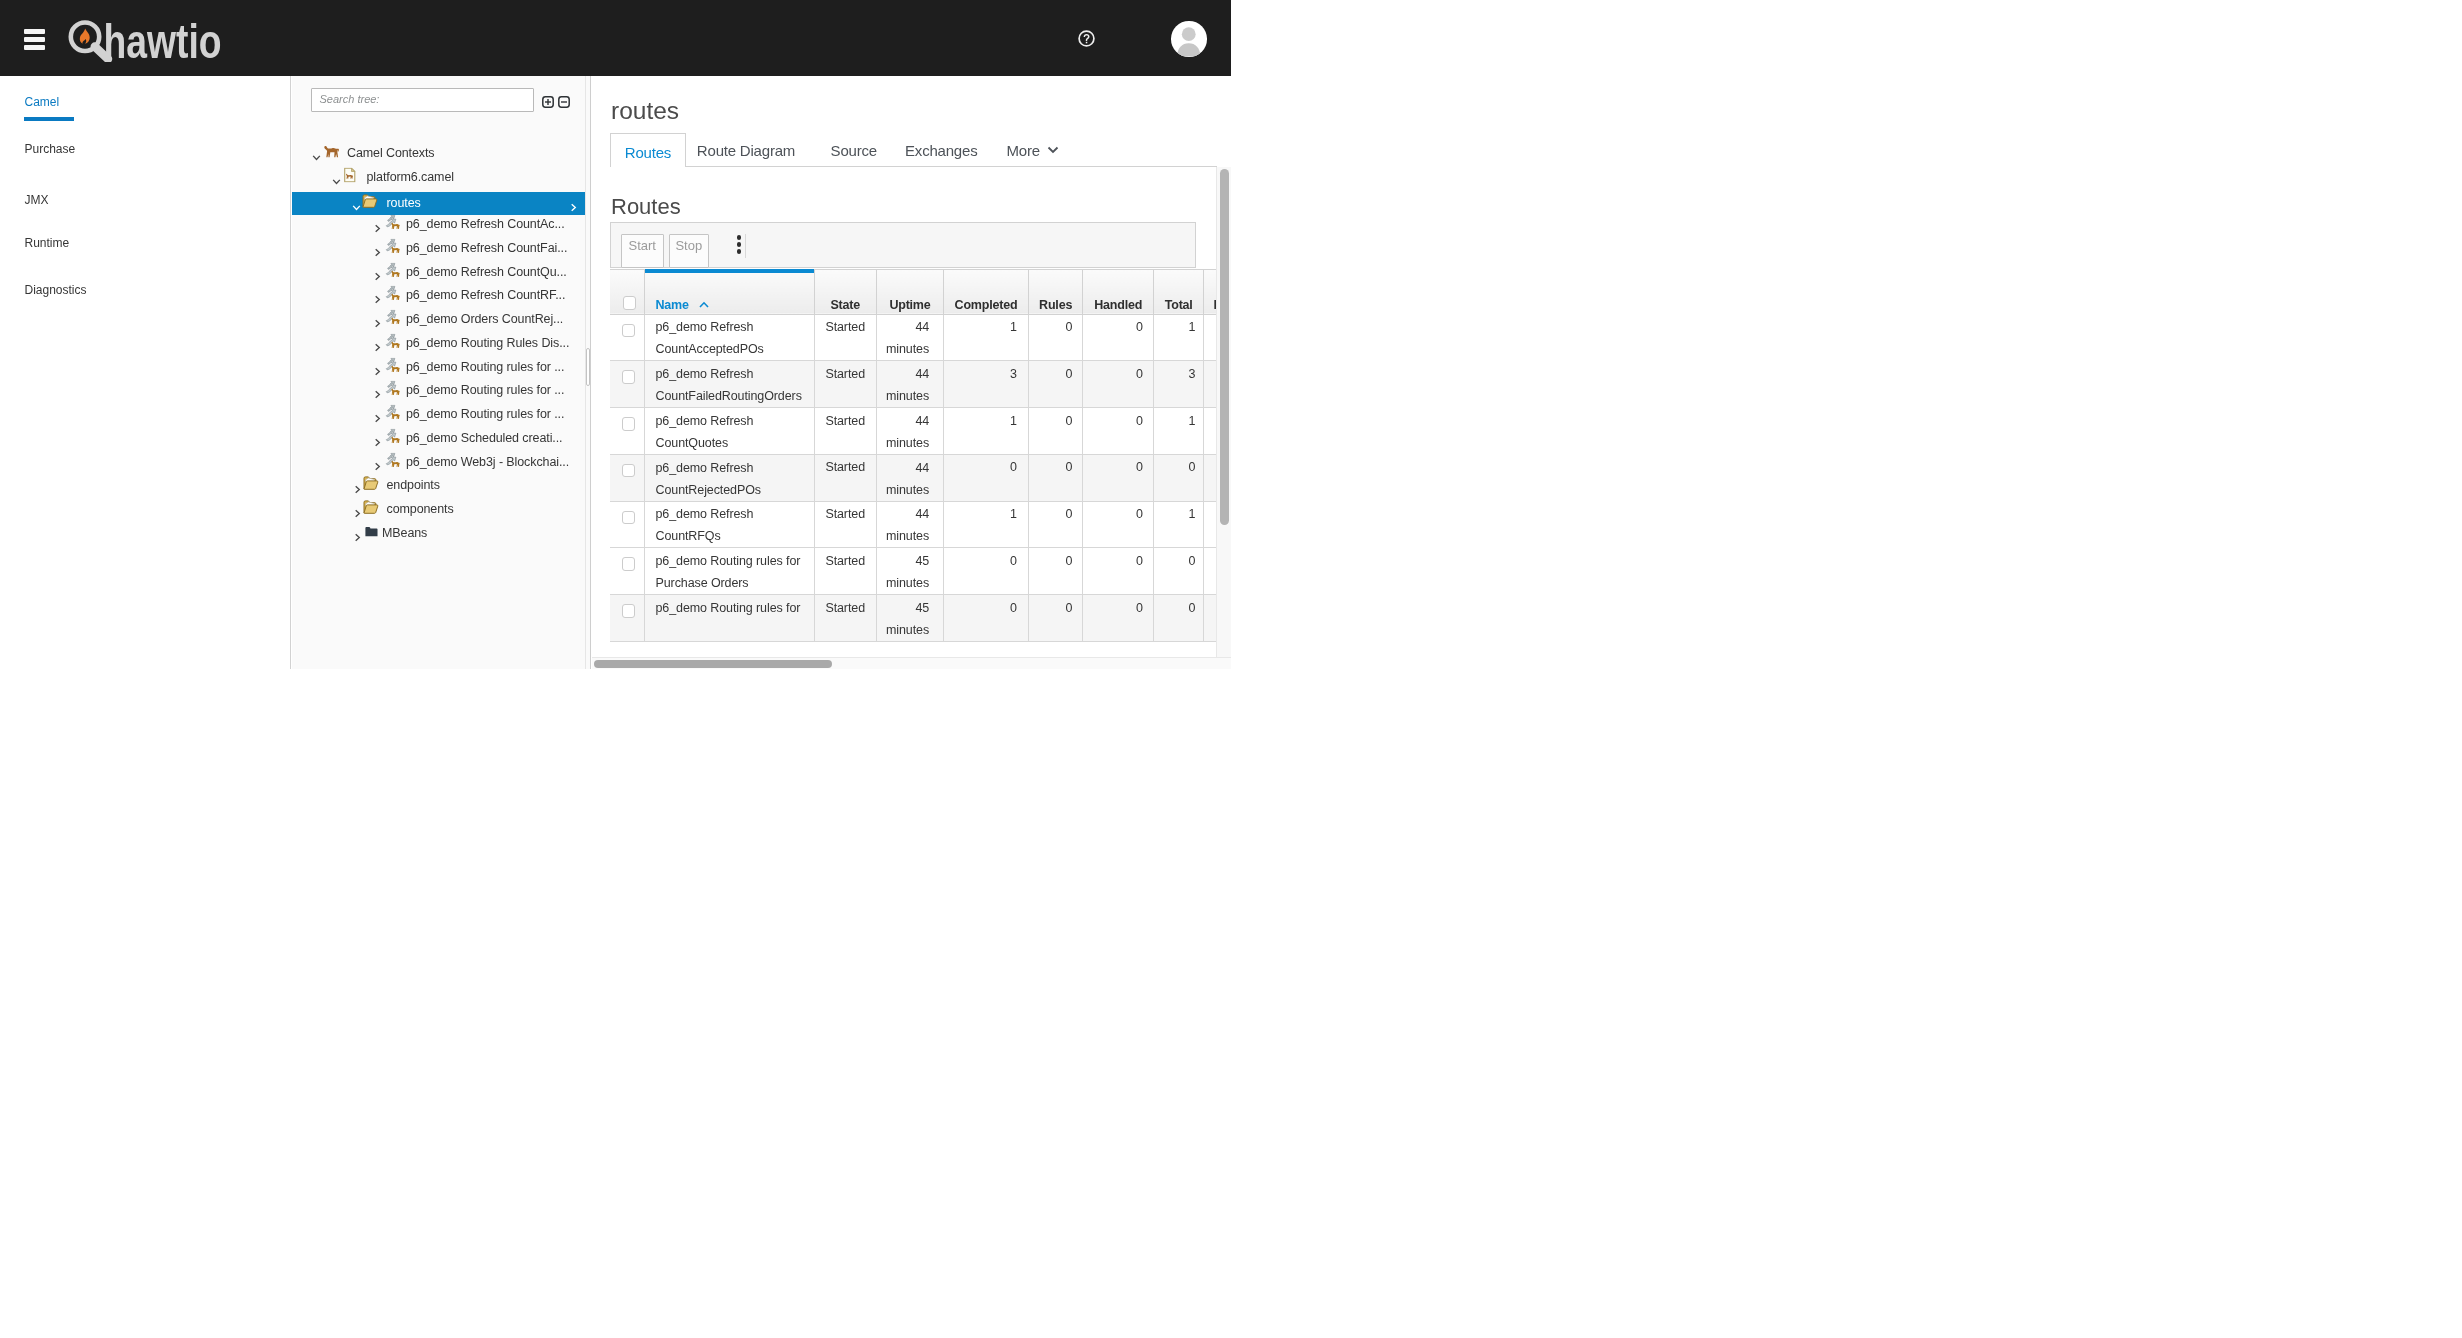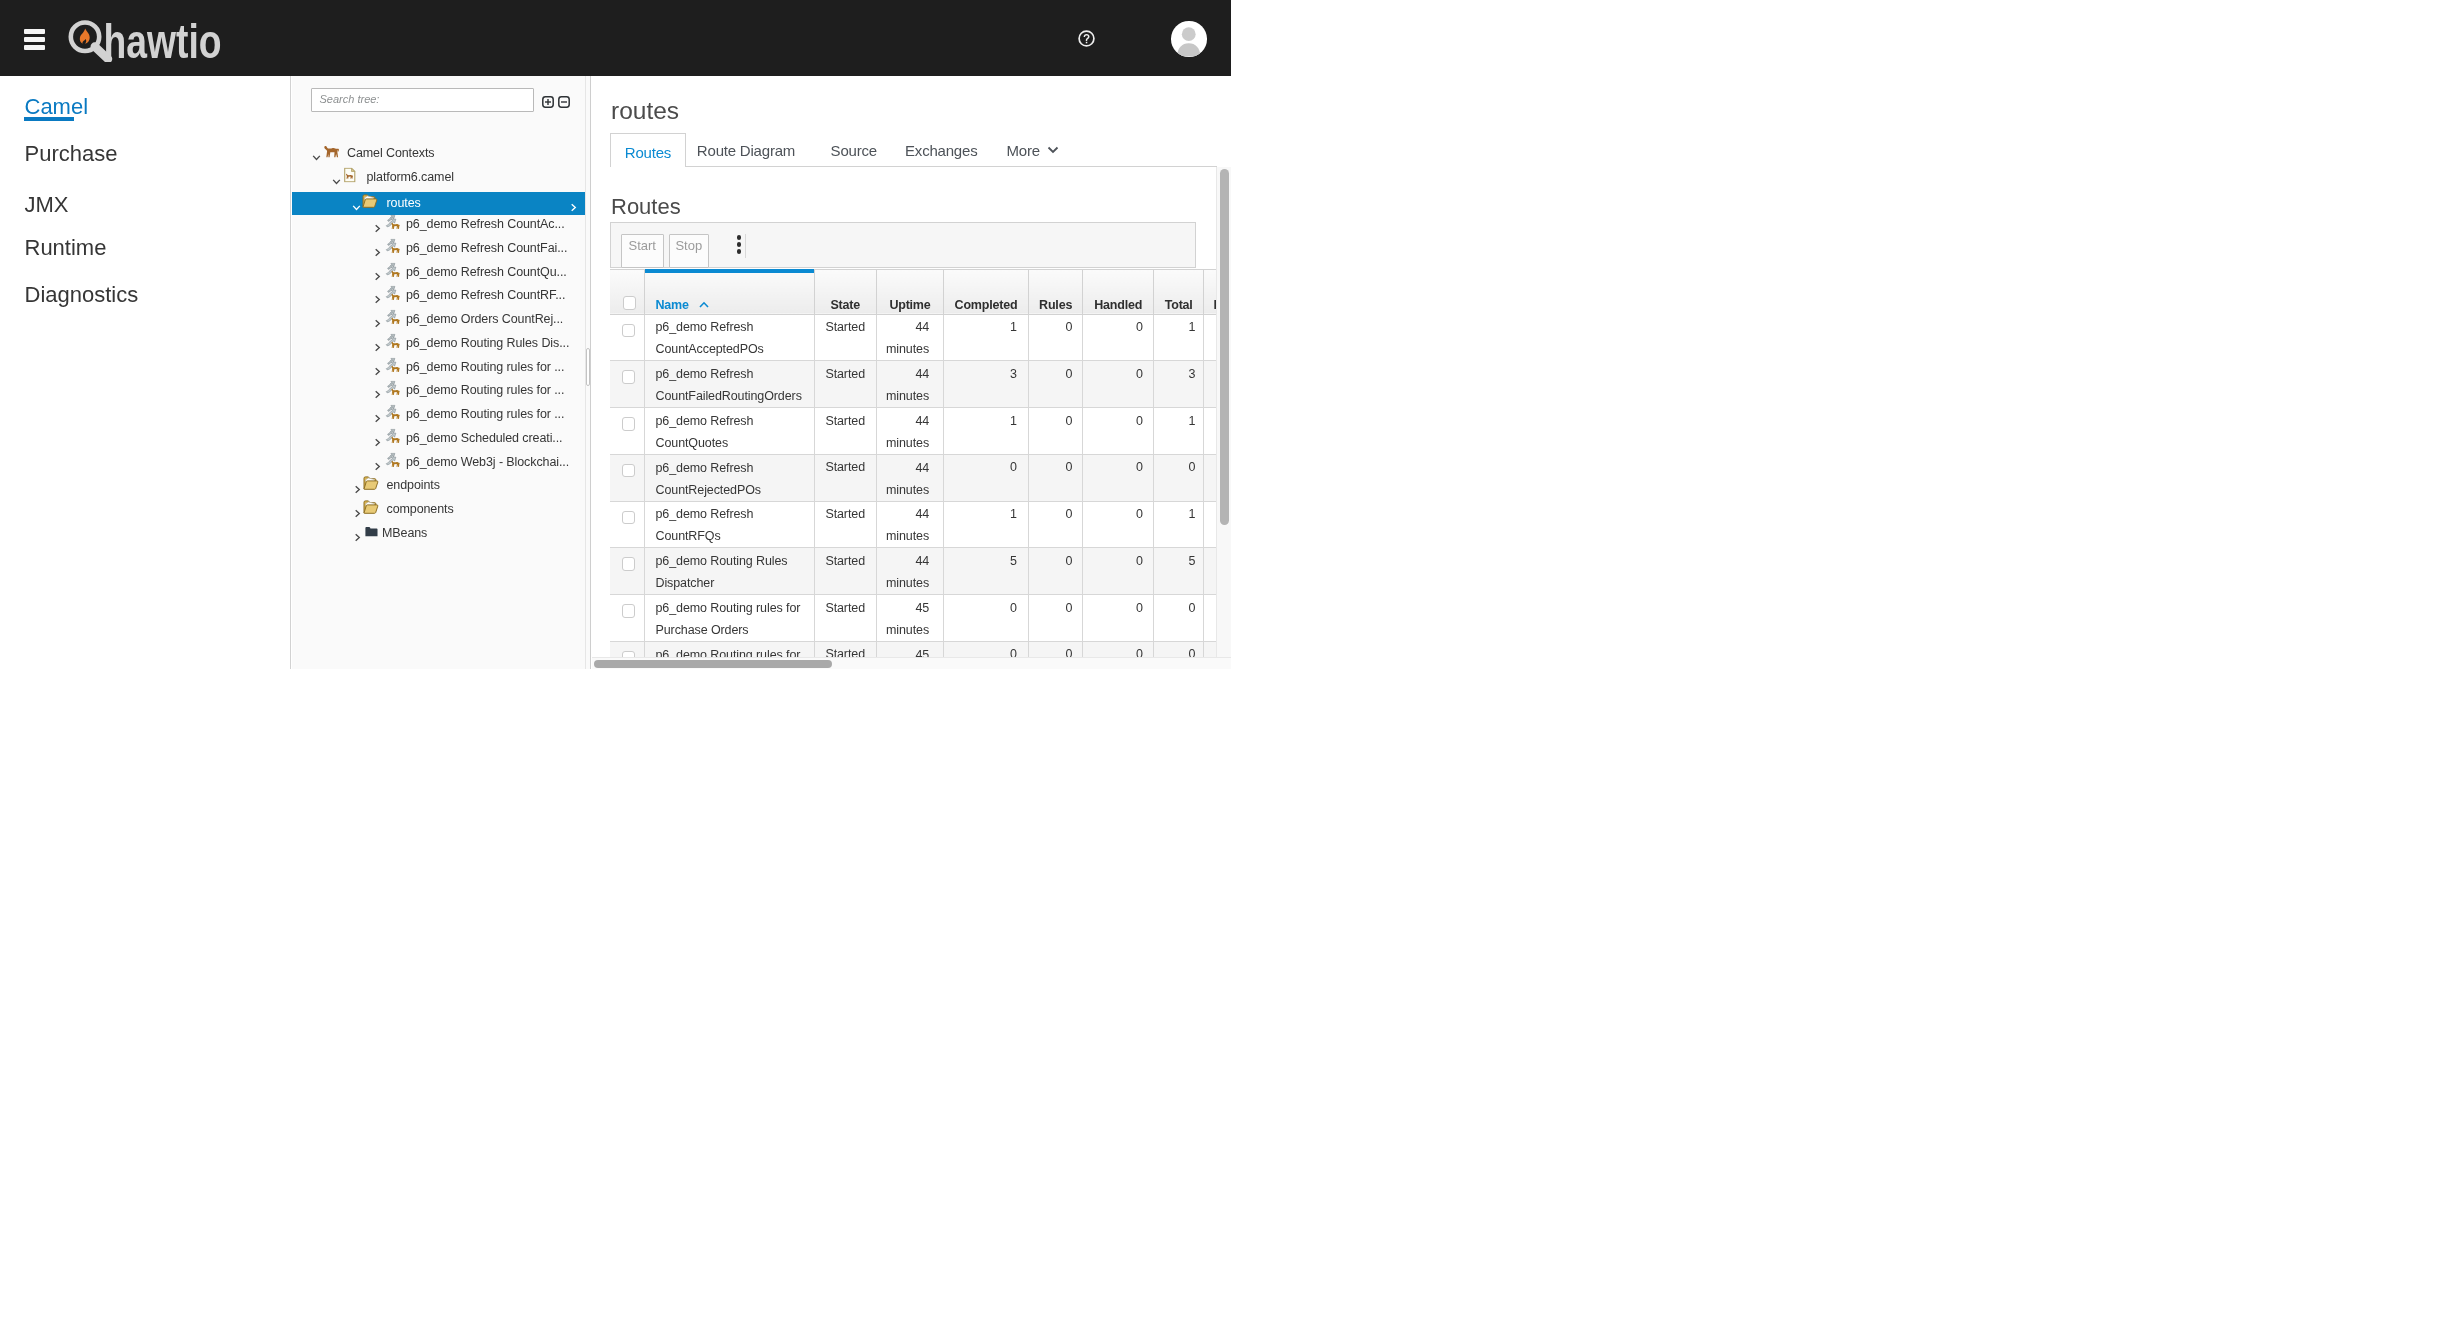--- a/index.html
+++ b/index.html
@@ -5,21 +5,21 @@
 * { margin:0; padding:0; box-sizing:border-box; }
 html,body { width:1231px; height:669px; overflow:hidden; font-family:"Liberation Sans", sans-serif; background:#fff; }
 .abs { position:absolute; }
 
 
 #masthead { position:absolute; left:0; top:0; width:1231px; height:76px; background:#1e1e1e; }
 .hbar { position:absolute; left:24px; width:21px; height:5px; background:#f5f5f5; border-radius:1px; }
 
 
 #leftnav { position:absolute; left:0; top:76px; width:291px; height:593px; background:#fff; border-right:1px solid #d2d2d2; }
-.navitem { position:absolute; left:24.5px; font-size:22px; line-height:1; color:#363636; white-space:nowrap; }
+.navitem { position:absolute; left:24.5px; font-size:12px; line-height:1; color:#363636; white-space:nowrap; }
 .navactive { color:#0a7ac2; }
 #navunderline { position:absolute; left:23.5px; top:41px; width:50.5px; height:3.5px; background:#0a7ac2; }
 
 
 #treepanel { position:absolute; left:292px; top:76px; width:299px; height:593px; background:#fafafa; border-right:1px solid #cecece; overflow:hidden; }
 #searchbox { position:absolute; left:18.5px; top:11.5px; width:223px; height:24px; background:#fff; border:1px solid #b9b9b9; border-radius:1px; }
 #searchbox span { position:absolute; left:8px; top:4.5px; font-style:italic; color:#8d9091; font-size:11px; }
 .treerow { position:absolute; left:0; width:100%; height:23.75px; }
 .trlabel { position:absolute; top:50%; transform:translateY(-50%); font-size:12.5px; letter-spacing:-0.1px; color:#363636; white-space:nowrap; }
 .trcaret { position:absolute; top:50%; transform:translateY(-50%); width:10px; height:10px; }
@@ -409,33 +409,20 @@
             </td>
             <td class="name">p6_demo Refresh<br>CountRFQs</td>
             <td class="state">Started</td>
             <td class="up">44<br>minutes</td>
             <td class="num" style="padding-right:11px">1</td>
             <td class="num">0</td>
             <td class="num">0</td>
             <td class="num" style="padding-right:8px">1</td>
             <td style="border-right:none;border-left:1px solid #d7d7d7"></td>
           </tr>
-          <tr class="even">
-            <td style="position:relative">
-              <div class="cb" style="position:absolute;left:11.5px;top:9px"></div>
-            </td>
-            <td class="name">p6_demo Routing Rules<br>Dispatcher</td>
-            <td class="state">Started</td>
-            <td class="up">44<br>minutes</td>
-            <td class="num" style="padding-right:11px">5</td>
-            <td class="num">0</td>
-            <td class="num">0</td>
-            <td class="num" style="padding-right:8px">5</td>
-            <td style="border-right:none;border-left:1px solid #d7d7d7"></td>
-          </tr>
           <tr class="odd">
             <td style="position:relative">
               <div class="cb" style="position:absolute;left:11.5px;top:9px"></div>
             </td>
             <td class="name">p6_demo Routing rules for<br>Purchase Orders</td>
             <td class="state">Started</td>
             <td class="up">45<br>minutes</td>
             <td class="num" style="padding-right:11px">0</td>
             <td class="num">0</td>
             <td class="num">0</td>

